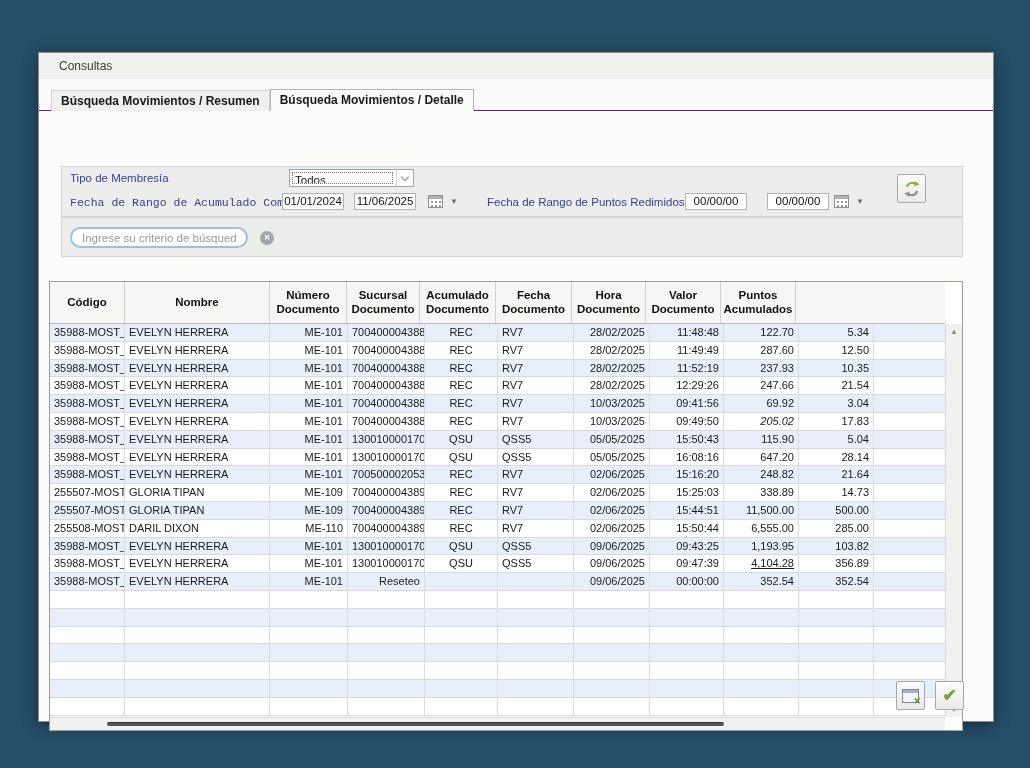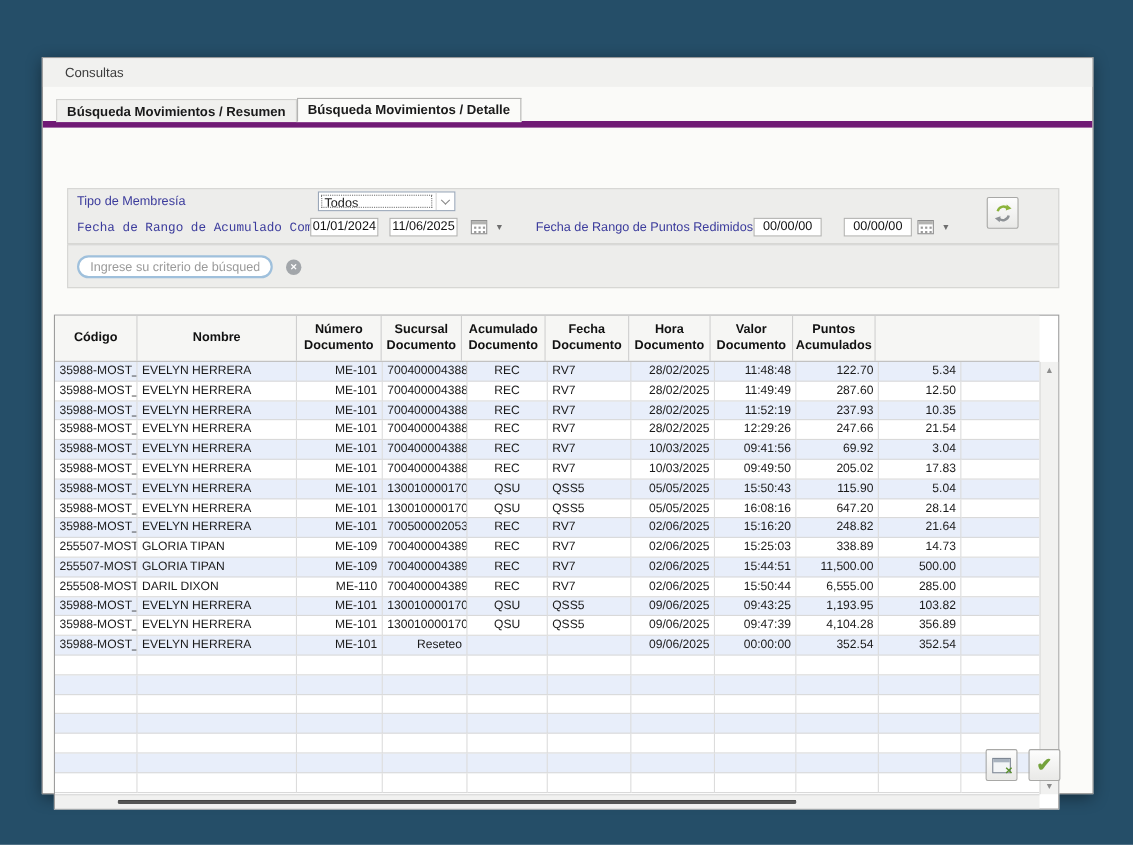--- a/index.html
+++ b/index.html
@@ -10,21 +10,21 @@
             background:#fafaf8; border:1px solid #8b8b8b; box-shadow:0 3px 14px rgba(0,0,0,.45); }
 
   .titlebar { position:absolute; left:0; top:0; right:0; height:26px; background:#f1f1ef;
               display:flex; align-items:center; padding-left:20px; font-size:12px; color:#3c3c3c; }
 
   .tabstrip { position:absolute; left:12px; top:37px; display:flex; z-index:3; }
   .tab { height:21px; padding:0 9px; font-weight:bold; font-size:12px; color:#1a1a1a;
          display:flex; align-items:center; background:#f0f0ee; border:1px solid #d2d2d0; border-bottom:none; }
   .tab.active { background:#fbfbf9; border:1px solid #b4b4b2; border-bottom:1px solid #fbfbf9; height:22px; margin-top:-1px; }
 
-  .tabpage { position:absolute; left:0; right:0; top:57px; bottom:0; background:#fbfbf9; border-top:6px solid #701a75; }
+  .tabpage { position:absolute; left:0; right:0; top:57px; bottom:0; background:#fbfbf9; border-top:1px solid #701a75; }
 
   .panel { position:absolute; background:#ededeb; border:1px solid #d4d4d2; }
   .panel1 { left:22px; top:55px; width:902px; height:51px; }
   .panel2 { left:22px; top:106px; width:902px; height:40px; }
 
   .flabel { position:absolute; font-size:11.5px; color:#3b3b9c; white-space:nowrap; }
 
   .combo { position:absolute; left:227px; top:2px; width:125px; height:18px; background:#fff;
            border:1px solid #9aa7b8; }
   .combo .txt { position:absolute; left:2px; top:2px; right:20px; bottom:2px; border:1px dotted #777;
@@ -222,21 +222,21 @@
           </div>
           <div class="tr">
             <div class="td a-left" style="width: 75px;">35988-MOST_</div>
             <div class="td a-left" style="width: 145px;">EVELYN HERRERA</div>
             <div class="td a-right" style="width: 78px;">ME-101</div>
             <div class="td a-right" style="width: 77px;">700400004388</div>
             <div class="td a-center" style="width: 73px;">REC</div>
             <div class="td a-left" style="width: 76px;">RV7</div>
             <div class="td a-right" style="width: 76px;">10/03/2025</div>
             <div class="td a-right" style="width: 74px;">09:49:50</div>
-            <div class="td a-right" style="width: 75px;">205.02</div>
+            <div class="td a-right" style="width: 75px; font-style: italic;">205.02</div>
             <div class="td a-right" style="width: 75px;">17.83</div>
             <div class="td fill"></div>
           </div>
           <div class="tr alt">
             <div class="td a-left" style="width: 75px;">35988-MOST_</div>
             <div class="td a-left" style="width: 145px;">EVELYN HERRERA</div>
             <div class="td a-right" style="width: 78px;">ME-101</div>
             <div class="td a-right" style="width: 77px;">130010000170</div>
             <div class="td a-center" style="width: 73px;">QSU</div>
             <div class="td a-left" style="width: 76px;">QSS5</div>
@@ -326,21 +326,21 @@
           </div>
           <div class="tr">
             <div class="td a-left" style="width: 75px;">35988-MOST_</div>
             <div class="td a-left" style="width: 145px;">EVELYN HERRERA</div>
             <div class="td a-right" style="width: 78px;">ME-101</div>
             <div class="td a-right" style="width: 77px;">130010000170</div>
             <div class="td a-center" style="width: 73px;">QSU</div>
             <div class="td a-left" style="width: 76px;">QSS5</div>
             <div class="td a-right" style="width: 76px;">09/06/2025</div>
             <div class="td a-right" style="width: 74px;">09:47:39</div>
-            <div class="td a-right" style="width: 75px;">4,104.28</div>
+            <div class="td a-right" style="width: 75px; text-decoration: underline;">4,104.28</div>
             <div class="td a-right" style="width: 75px;">356.89</div>
             <div class="td fill"></div>
           </div>
           <div class="tr alt">
             <div class="td a-left" style="width: 75px;">35988-MOST_</div>
             <div class="td a-left" style="width: 145px;">EVELYN HERRERA</div>
             <div class="td a-right" style="width: 78px;">ME-101</div>
             <div class="td a-right" style="width: 77px;">Reseteo</div>
             <div class="td a-center" style="width: 73px;"></div>
             <div class="td a-left" style="width: 76px;"></div>

